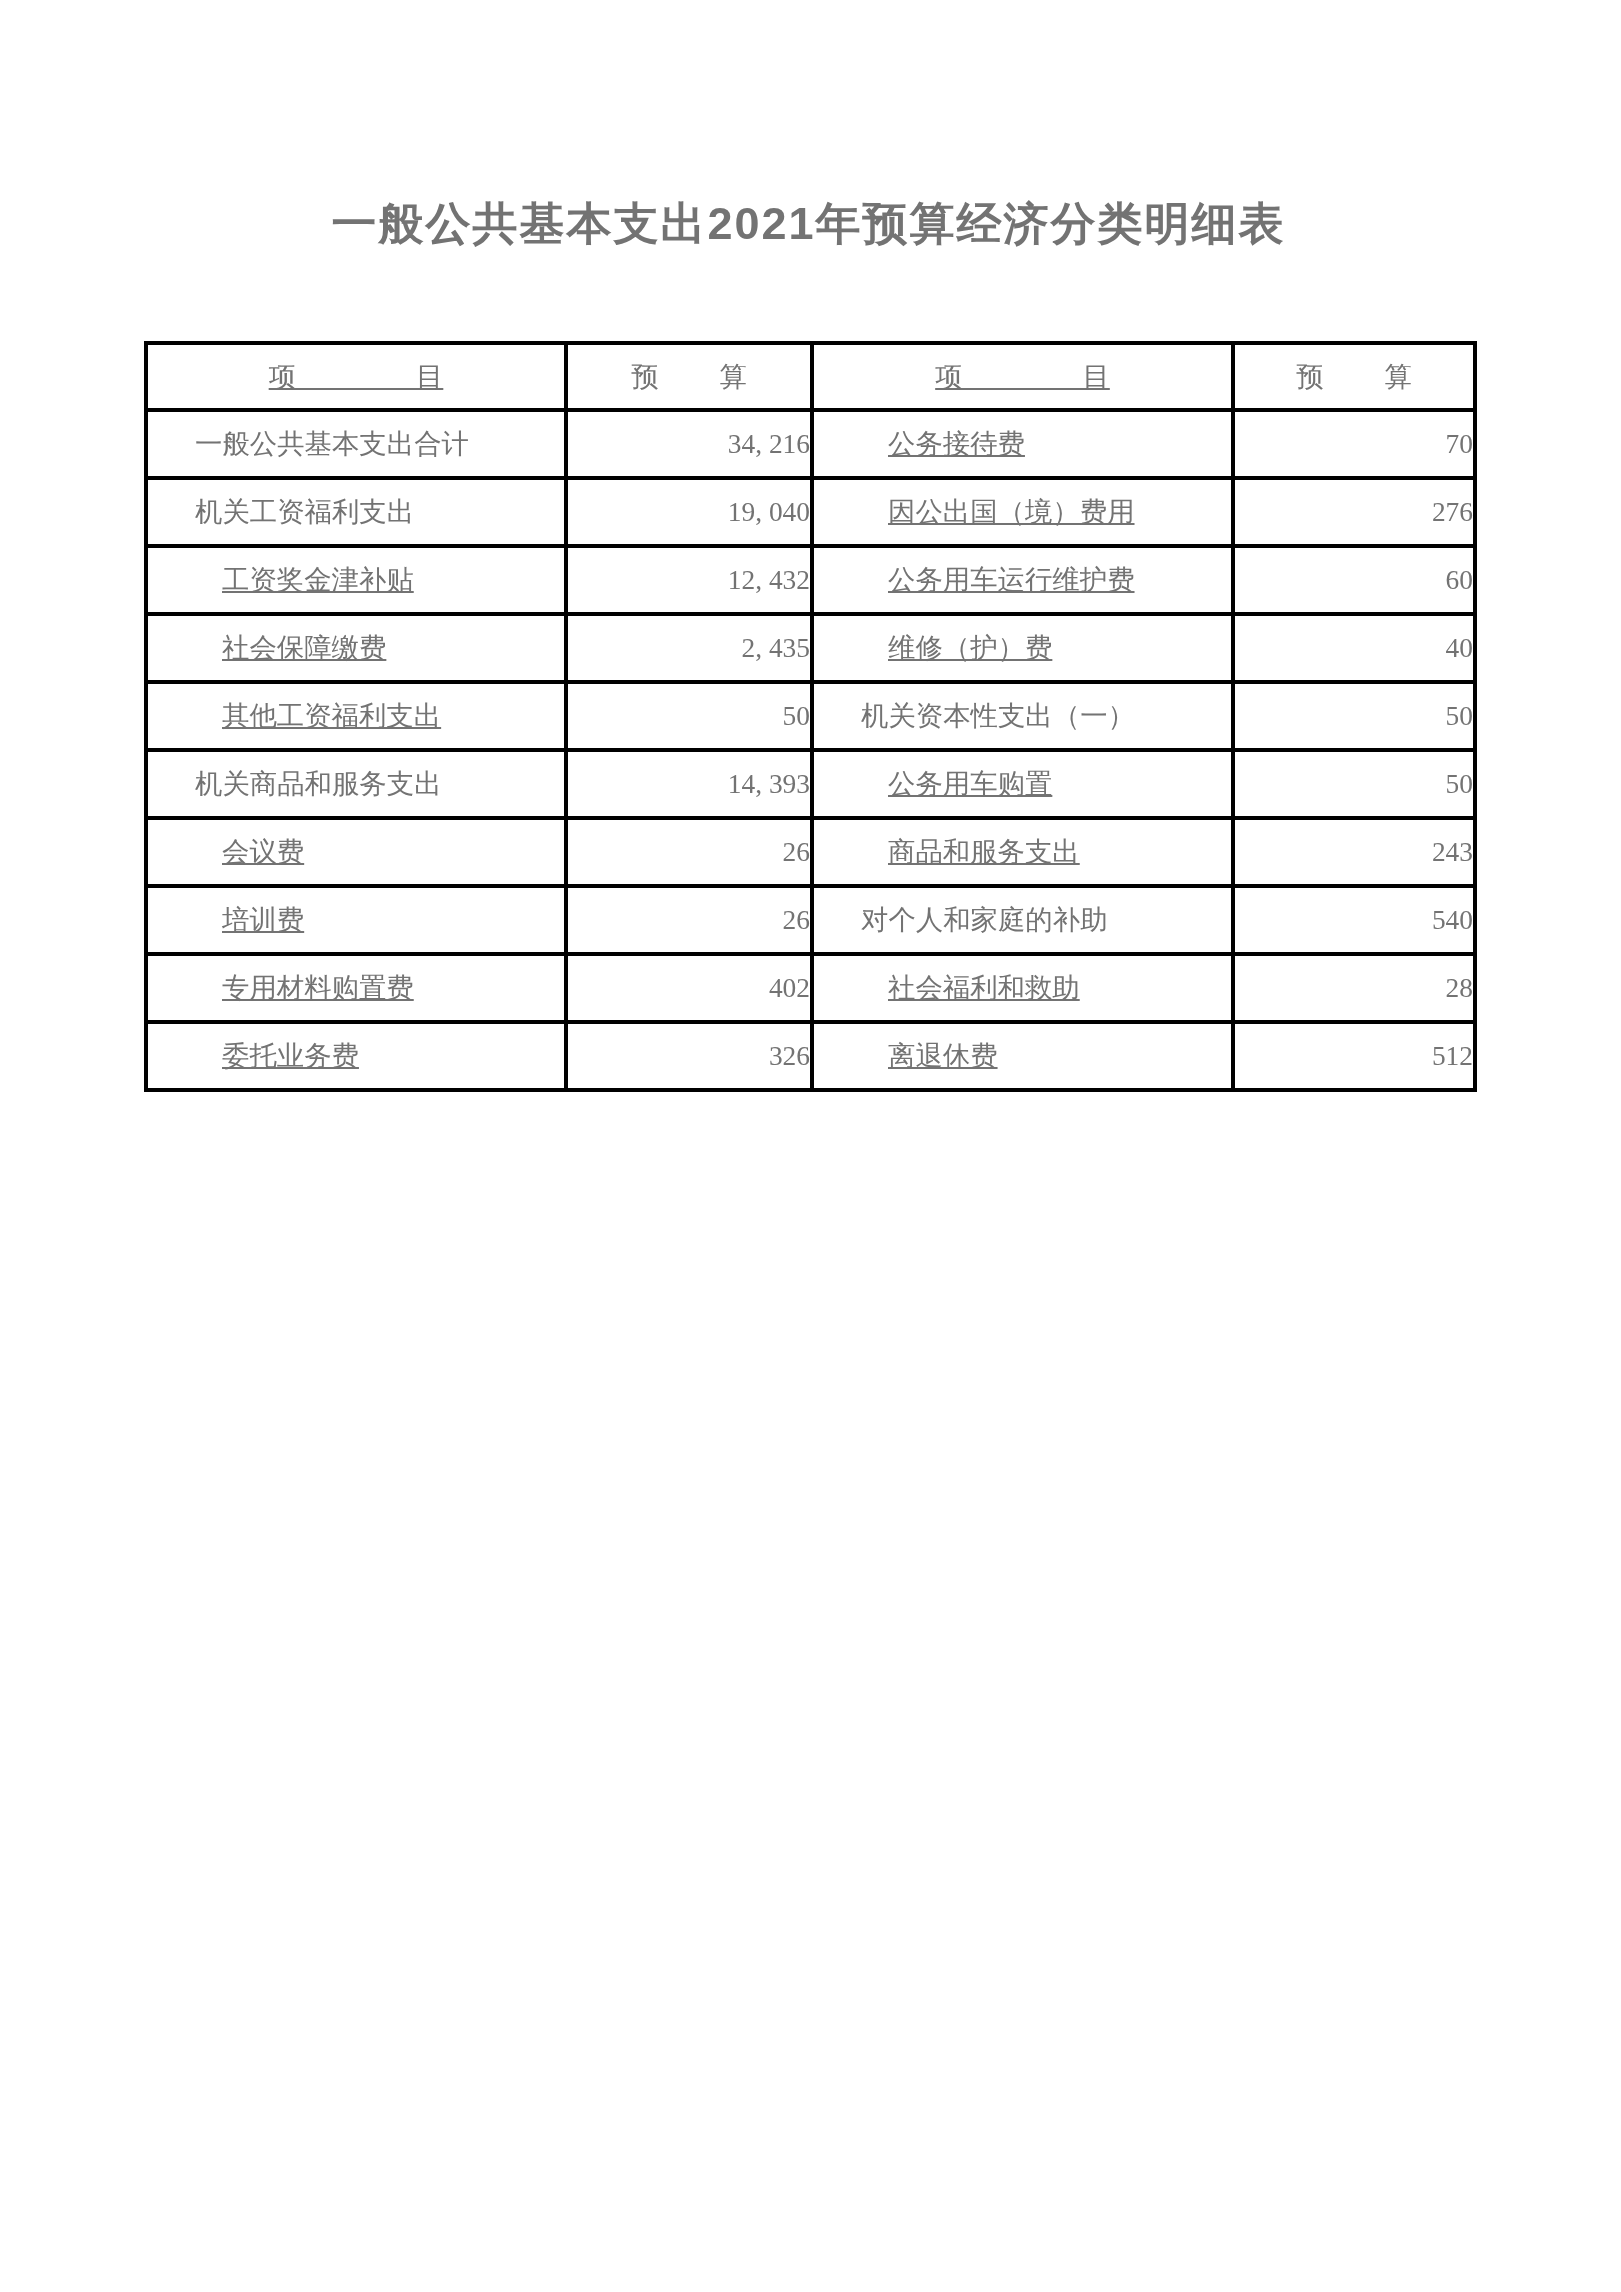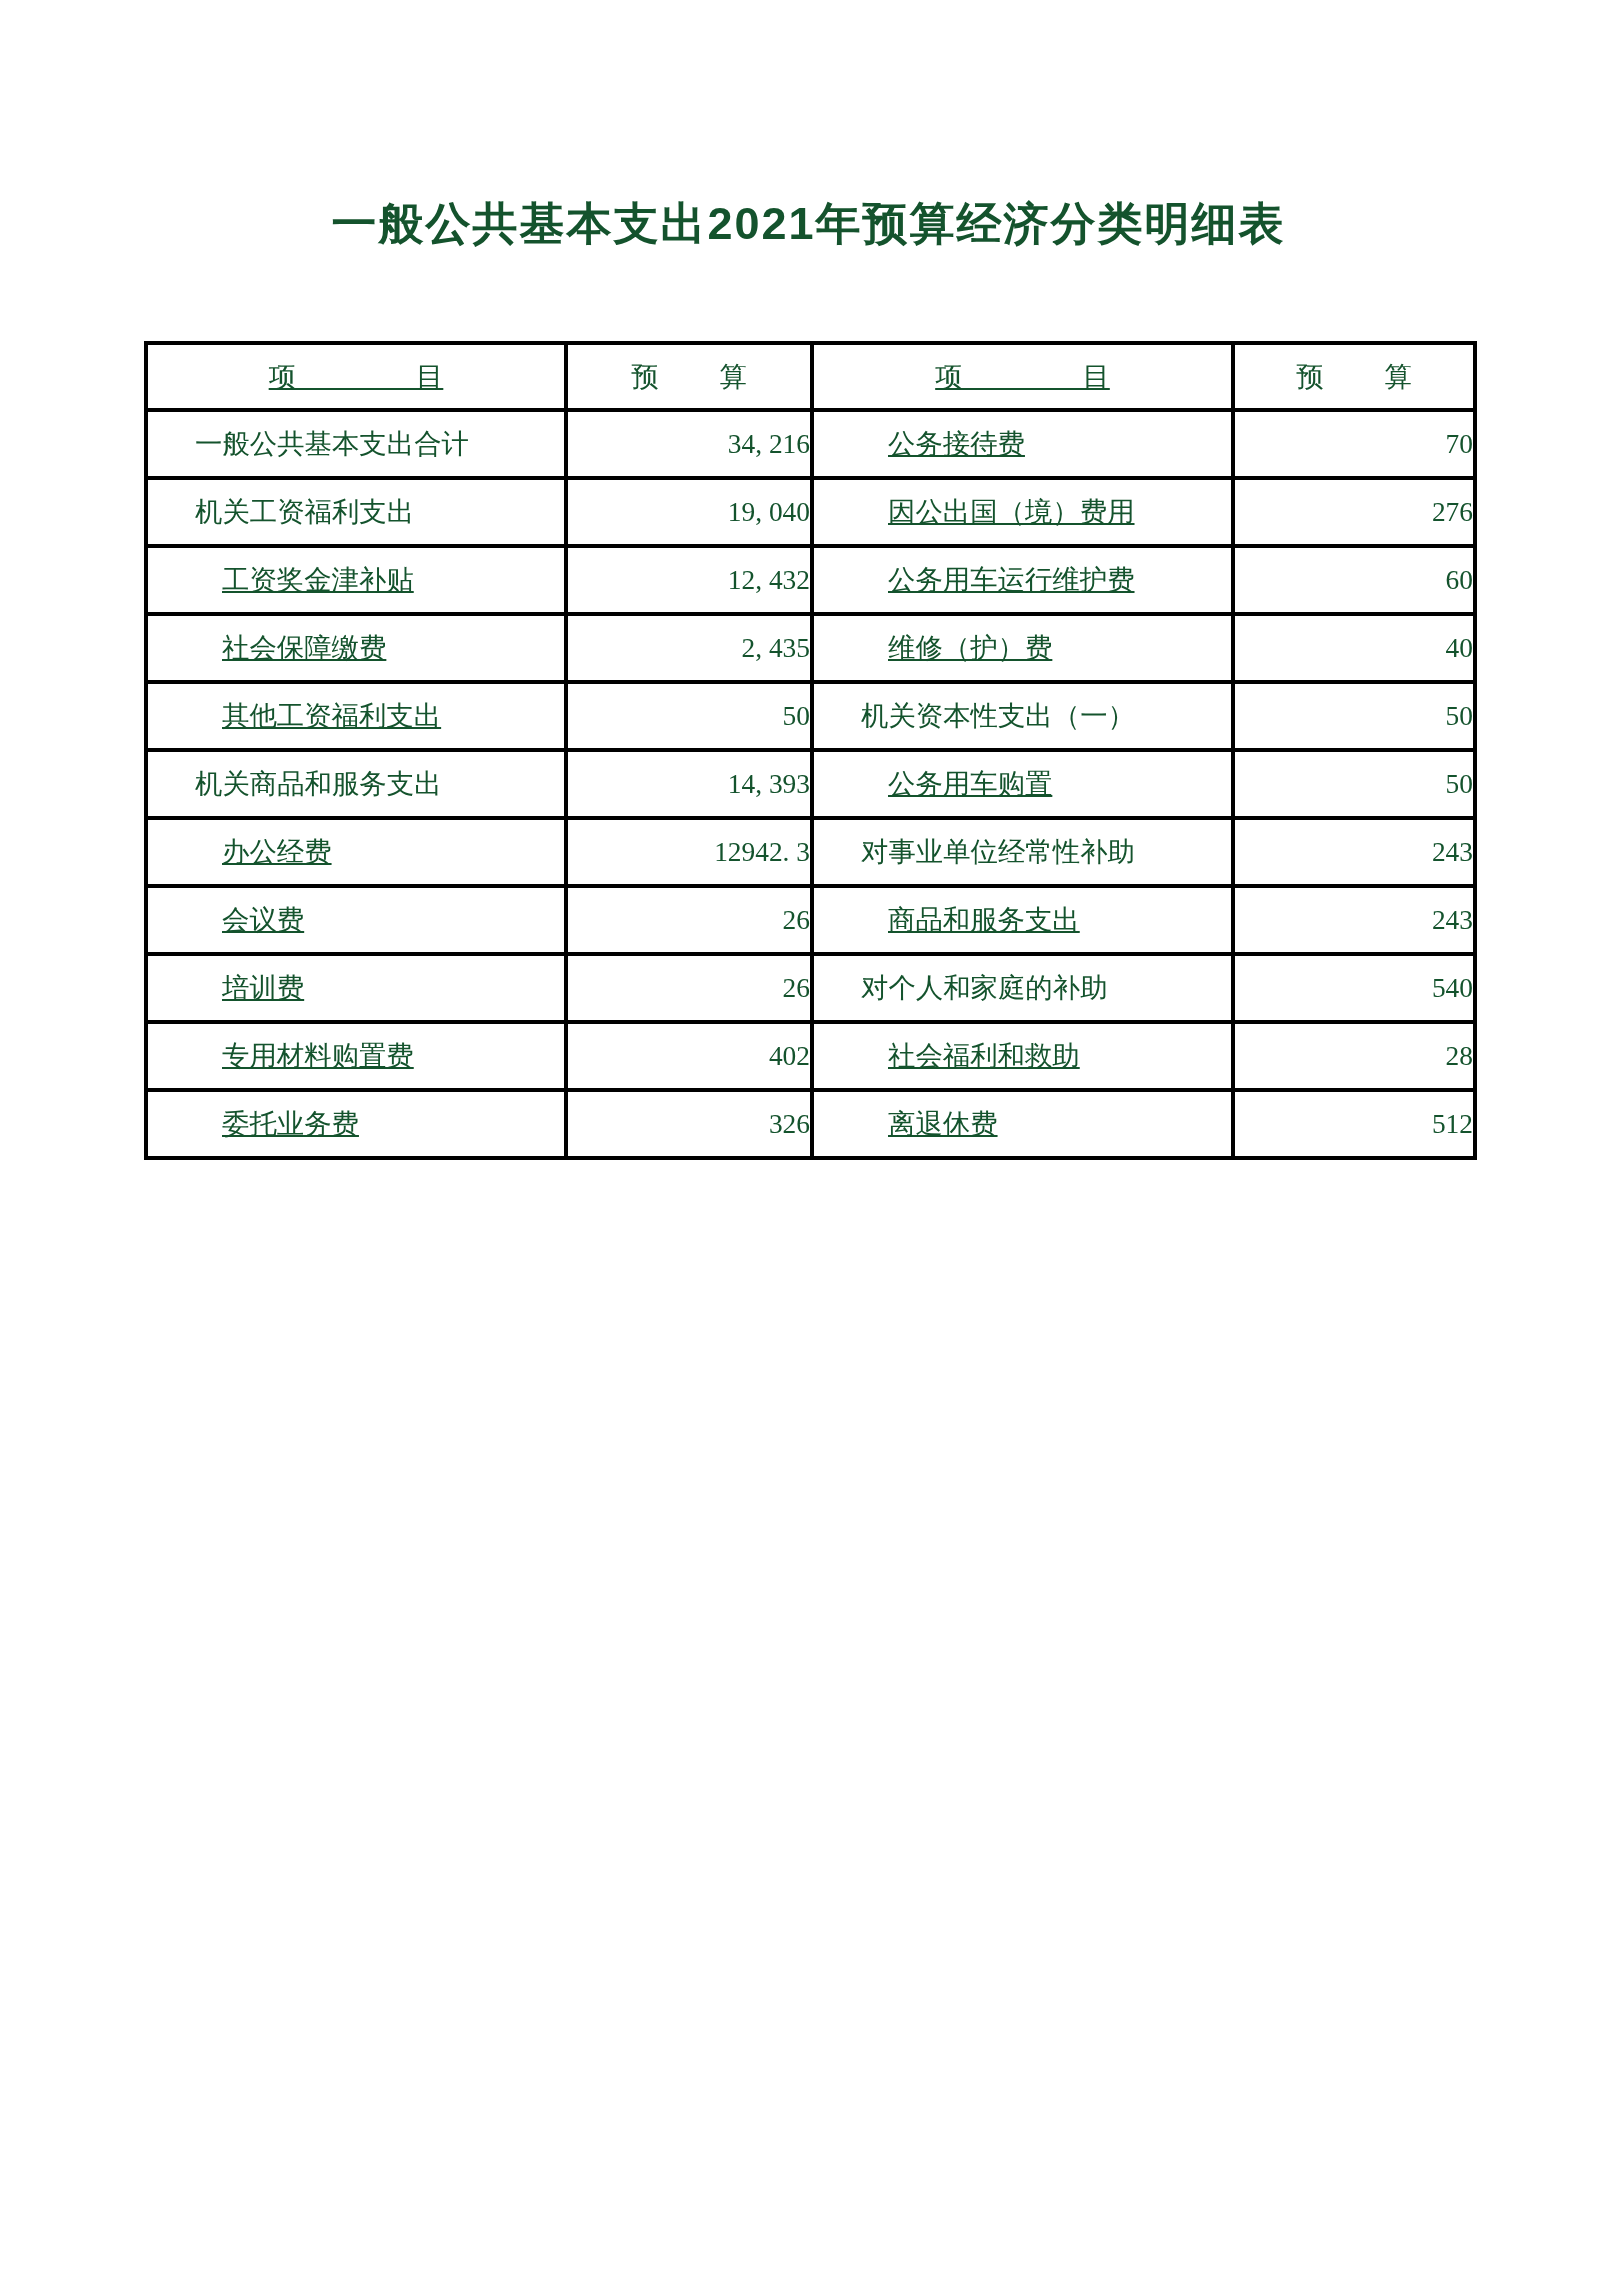--- a/index.html
+++ b/index.html
@@ -5,21 +5,21 @@
   html, body {
     margin: 0;
     padding: 0;
     background: #ffffff;
   }
   .page {
     position: relative;
     width: 1621px;
     height: 2293px;
     background: #ffffff;
-    color: #14532d;
+    color: #737373;
     font-family: "Liberation Serif", "DejaVu Serif", serif;
     overflow: hidden;
   }
   .doc-title {
     position: absolute;
     top: 196px;
     left: 147px;
     width: 1323px;
     text-align: center;
     font-family: "Liberation Sans", "DejaVu Sans", sans-serif;
@@ -121,26 +121,20 @@
       <td class="item ind1">机关资本性支出（一）</td>
       <td class="num">50</td>
     </tr>
         <tr>
       <td class="item ind1">机关商品和服务支出</td>
       <td class="num">14, 393</td>
       <td class="item ind2">公务用车购置</td>
       <td class="num">50</td>
     </tr>
         <tr>
-      <td class="item ind2">办公经费</td>
-      <td class="num">12942. 3</td>
-      <td class="item ind1">对事业单位经常性补助</td>
-      <td class="num">243</td>
-    </tr>
-        <tr>
       <td class="item ind2">会议费</td>
       <td class="num">26</td>
       <td class="item ind2">商品和服务支出</td>
       <td class="num">243</td>
     </tr>
         <tr>
       <td class="item ind2">培训费</td>
       <td class="num">26</td>
       <td class="item ind1">对个人和家庭的补助</td>
       <td class="num">540</td>

